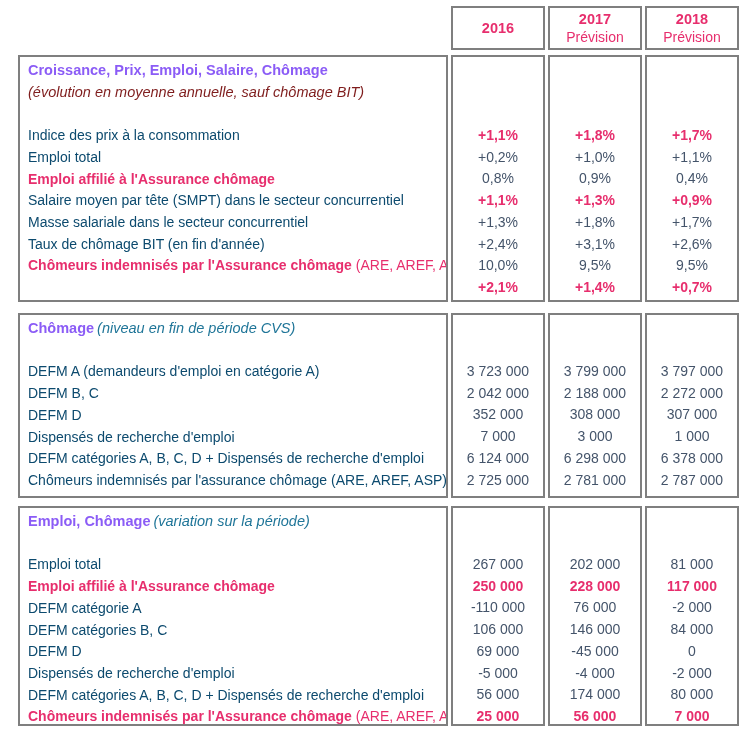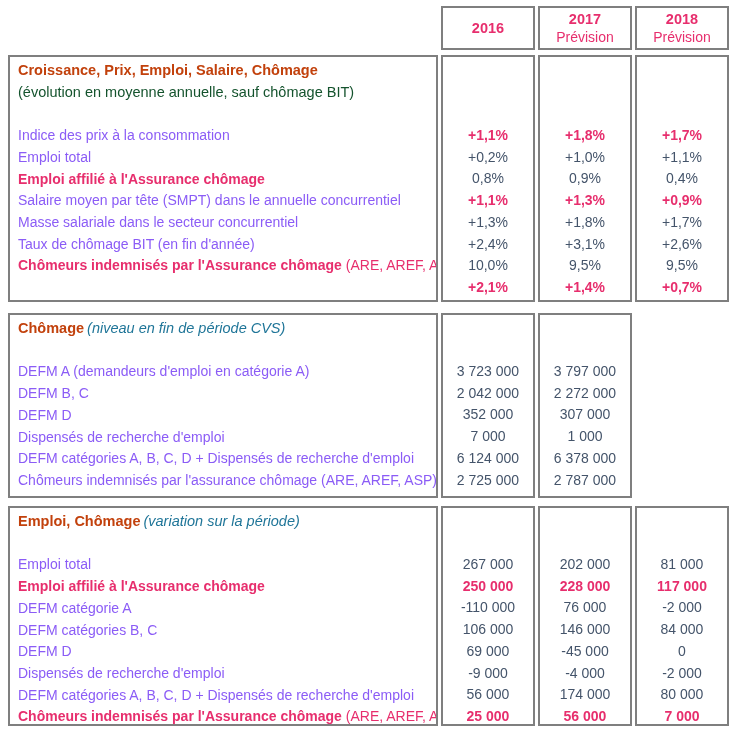--- a/index.html
+++ b/index.html
@@ -2,48 +2,48 @@
 <html><head>
 <meta charset="utf-8">
 <style>
   html,body{margin:0;padding:0;background:#ffffff;}
   body{
     width:739px;height:729px;
     font-family:"Liberation Sans", sans-serif;
     color:#44546A;
     -webkit-font-smoothing:antialiased;
   }
-  .page{position:relative;width:610px;height:729px;padding:6px 0 0 8px;box-sizing:border-box;}
+  .page{position:relative;width:610px;height:729px;padding:6px 0 0 18px;box-sizing:border-box;}
   .frow{display:flex;gap:3px;}
   .label-col{width:430px;flex:0 0 430px;box-sizing:border-box;}
   .val-col{width:94px;flex:0 0 94px;box-sizing:border-box;}
   .box{border:2px solid #7F7F7F;background:#fff;box-sizing:border-box;}
   
   .header-row{margin-bottom:5px;}
   .label-spacer{width:430px;flex:0 0 430px;}
   .hbox{height:44px;display:flex;flex-direction:column;justify-content:center;align-items:center;line-height:18px;}
   .hyear{font-weight:bold;color:#E72E6D;font-size:14.5px;}
   .hsub{color:#E72E6D;font-size:14px;}
   
   .section{margin-bottom:10px;}
   .sec1{height:247px;}
   .sec2{height:185px;margin-bottom:8px;border-radius:28px;}
   .sec1{margin-bottom:11px;}
   .sec3{height:220px;}
   .section .box{height:100%;overflow:hidden;}
   .lbox{padding:3px 6px 0 8px;}
   .vbox{padding:3px 0 0 0;}
   .line{line-height:21.7px;font-size:14px;white-space:nowrap;}
-  .ttl{font-weight:bold;color:#c2410c;font-size:14.5px;}
-  .sub{color:#14532d;font-size:14.5px;}
+  .ttl{font-weight:bold;color:#8b5cf6;font-size:14.5px;}
+  .sub{font-style:italic;color:#7f1d1d;font-size:14.5px;}
   .sub-inline{font-style:italic;color:#1F7598;font-size:14.5px;margin-left:3px;}
   .blank{height:21.7px;}
   .sp3{height:65px;}
   .sp2{height:43px;}
-  .lrow{line-height:21.7px;font-size:14px;white-space:nowrap;color:#8b5cf6;}
+  .lrow{line-height:21.7px;font-size:14px;white-space:nowrap;color:#0c4a6e;}
   .lrow.hl{color:#E72E6D;font-weight:bold;}
   .lrow .sfx{font-weight:normal;}
   .vrow{line-height:21.7px;font-size:14px;text-align:center;color:#44546A;}
   .vrow.hl{color:#E72E6D;font-weight:bold;}
 </style>
 </head>
 <body>
 
 <div class="page">
 
@@ -63,21 +63,21 @@
   </div>
 
   <div class="frow section sec1">
     <div class="box label-col lbox">
       <div class="line ttl">Croissance, Prix, Emploi, Salaire, Chômage</div>
       <div class="line sub">(évolution en moyenne annuelle, sauf chômage BIT)</div>
       <div class="blank"></div>
       <div class="lrow"><span>Indice des prix à la consommation</span></div>
       <div class="lrow"><span>Emploi total</span></div>
       <div class="lrow hl"><span>Emploi affilié à l'Assurance chômage</span></div>
-      <div class="lrow"><span>Salaire moyen par tête (SMPT) dans le annuelle concurrentiel</span></div>
+      <div class="lrow"><span>Salaire moyen par tête (SMPT) dans le secteur concurrentiel</span></div>
       <div class="lrow"><span>Masse salariale dans le secteur concurrentiel</span></div>
       <div class="lrow"><span>Taux de chômage BIT (en fin d'année)</span></div>
       <div class="lrow hl"><span>Chômeurs indemnisés par l'Assurance chômage</span><span class="sfx"> (ARE, AREF, ASP)</span></div>
     </div>
     <div class="box val-col vbox">
       <div class="sp3"></div>
       <div class="vrow hl">+1,1%</div>
       <div class="vrow">+0,2%</div>
       <div class="vrow">0,8%</div>
       <div class="vrow hl">+1,1%</div>
@@ -122,20 +122,29 @@
       <div class="lrow"><span>Chômeurs indemnisés par l'assurance chômage (ARE, AREF, ASP)</span></div>
     </div>
     <div class="box val-col vbox">
       <div class="sp2"></div>
       <div class="vrow">3 723 000</div>
       <div class="vrow">2 042 000</div>
       <div class="vrow">352 000</div>
       <div class="vrow">7 000</div>
       <div class="vrow">6 124 000</div>
       <div class="vrow">2 725 000</div>
+    </div>
+    <div class="box val-col vbox">
+      <div class="sp2"></div>
+      <div class="vrow">3 799 000</div>
+      <div class="vrow">2 188 000</div>
+      <div class="vrow">308 000</div>
+      <div class="vrow">3 000</div>
+      <div class="vrow">6 298 000</div>
+      <div class="vrow">2 781 000</div>
     </div>
     <div class="box val-col vbox">
       <div class="sp2"></div>
       <div class="vrow">3 797 000</div>
       <div class="vrow">2 272 000</div>
       <div class="vrow">307 000</div>
       <div class="vrow">1 000</div>
       <div class="vrow">6 378 000</div>
       <div class="vrow">2 787 000</div>
     </div>
@@ -154,21 +163,21 @@
       <div class="lrow"><span>DEFM catégories A, B, C, D + Dispensés de recherche d'emploi</span></div>
       <div class="lrow hl"><span>Chômeurs indemnisés par l'Assurance chômage</span><span class="sfx"> (ARE, AREF, ASP)</span></div>
     </div>
     <div class="box val-col vbox">
       <div class="sp2"></div>
       <div class="vrow">267 000</div>
       <div class="vrow hl">250 000</div>
       <div class="vrow">-110 000</div>
       <div class="vrow">106 000</div>
       <div class="vrow">69 000</div>
-      <div class="vrow">-9 000</div>
+      <div class="vrow">-5 000</div>
       <div class="vrow">56 000</div>
       <div class="vrow hl">25 000</div>
     </div>
     <div class="box val-col vbox">
       <div class="sp2"></div>
       <div class="vrow">202 000</div>
       <div class="vrow hl">228 000</div>
       <div class="vrow">76 000</div>
       <div class="vrow">146 000</div>
       <div class="vrow">-45 000</div>

